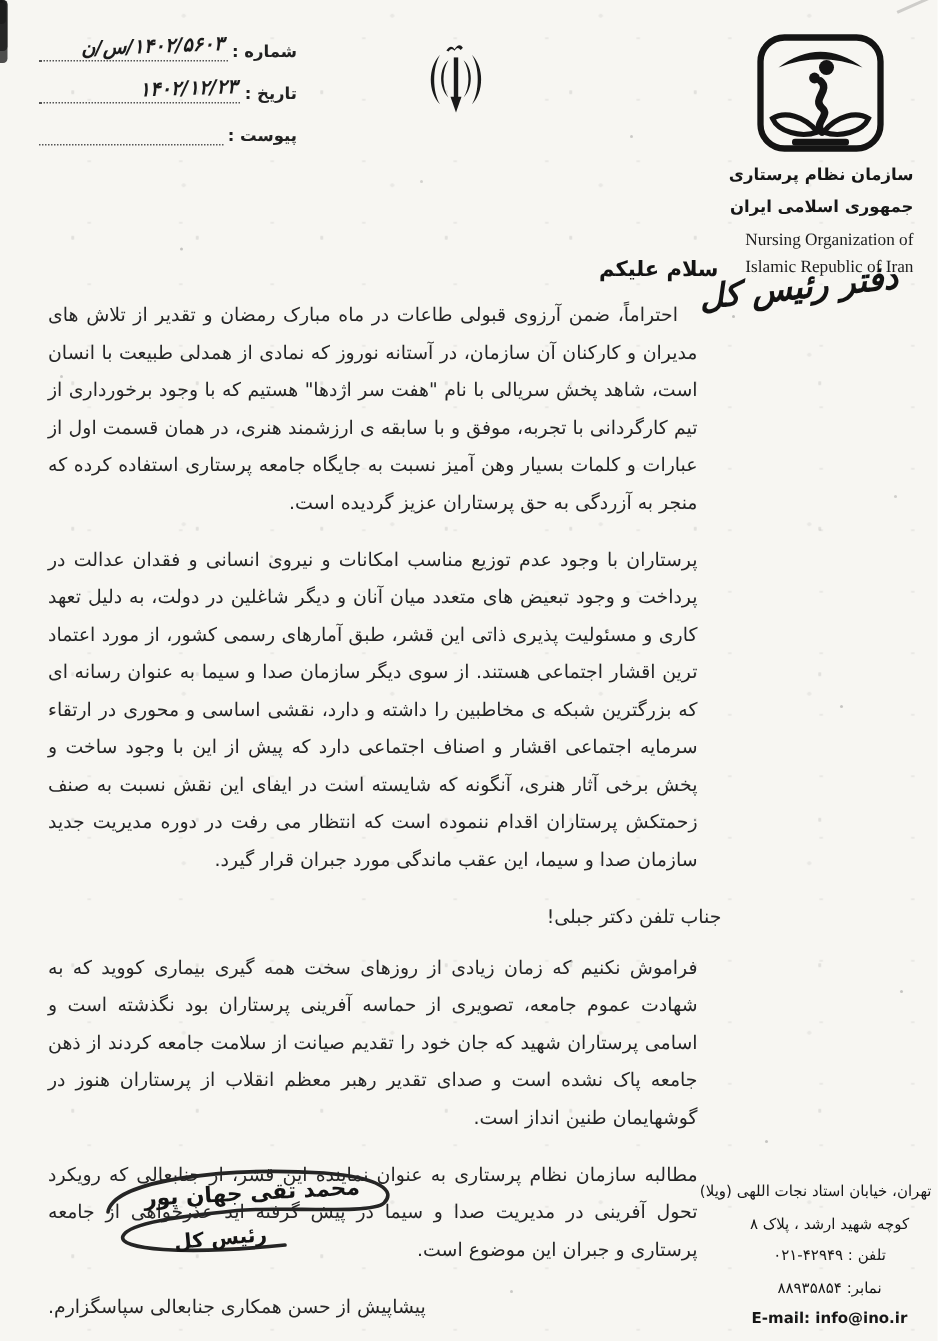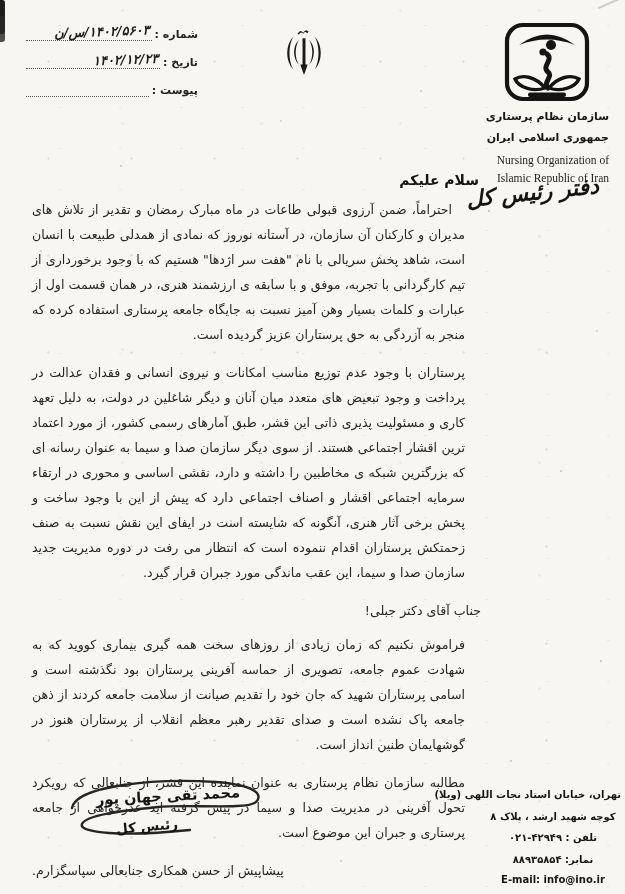--- a/index.html
+++ b/index.html
@@ -62,21 +62,21 @@
   
   .signature { position:absolute; left:58px; top:774px; width:230px; height:90px; }
   .sig-swoosh { position:absolute; left:0; top:0; }
   .sig-name { position:absolute; left:38px; top:14px; direction:rtl; font-weight:bold; font-size:14.5px;
     transform:rotate(-3deg); color:#151515; white-space:nowrap; }
   .sig-title { position:absolute; left:58px; top:44px; direction:rtl; font-weight:bold; font-size:13.5px;
     transform:rotate(-5deg); color:#151515; white-space:nowrap; }
 
   
   .footer { position:absolute; right:4px; bottom:4px; width:136px; text-align:center; direction:rtl; color:#161616; }
-  .footer .fa-line { font-size:10px; font-weight:bold; line-height:21.5px; white-space:nowrap; }
+  .footer .fa-line { font-size:10px; font-weight:normal; line-height:21.5px; white-space:nowrap; }
   .footer .site { font-size:14px; font-weight:bold; letter-spacing:.5px; line-height:22px; direction:ltr; }
   .footer .email { font-size:10px; font-weight:bold; line-height:20px; direction:ltr; }
 </style>
 </head>
 <body>
 
 <div class="page">
 
   <div class="artifact a1"></div>
   <div class="artifact a2"></div>
@@ -139,21 +139,21 @@
       <div>Islamic Republic of Iran</div>
     </div>
   </div>
   <div class="office-callig">دفتر رئیس کل</div>
 
   <div class="salam">سلام علیکم</div>
 
   <div class="body">
     <p class="indent">احتراماً، ضمن آرزوی قبولی طاعات در ماه مبارک رمضان و تقدیر از تلاش های مدیران و کارکنان آن سازمان، در آستانه نوروز که نمادی از همدلی طبیعت با انسان است، شاهد پخش سریالی با نام "هفت سر اژدها" هستیم که با وجود برخورداری از تیم کارگردانی با تجربه، موفق و با سابقه ی ارزشمند هنری، در همان قسمت اول از عبارات و کلمات بسیار وهن آمیز نسبت به جایگاه جامعه پرستاری استفاده کرده که منجر به آزردگی به حق پرستاران عزیز گردیده است.</p>
     <p>پرستاران با وجود عدم توزیع مناسب امکانات و نیروی انسانی و فقدان عدالت در پرداخت و وجود تبعیض های متعدد میان آنان و دیگر شاغلین در دولت، به دلیل تعهد کاری و مسئولیت پذیری ذاتی این قشر، طبق آمارهای رسمی کشور، از مورد اعتماد ترین اقشار اجتماعی هستند. از سوی دیگر سازمان صدا و سیما به عنوان رسانه ای که بزرگترین شبکه ی مخاطبین را داشته و دارد، نقشی اساسی و محوری در ارتقاء سرمایه اجتماعی اقشار و اصناف اجتماعی دارد که پیش از این با وجود ساخت و پخش برخی آثار هنری، آنگونه که شایسته است در ایفای این نقش نسبت به صنف زحمتکش پرستاران اقدام ننموده است که انتظار می رفت در دوره مدیریت جدید سازمان صدا و سیما، این عقب ماندگی مورد جبران قرار گیرد.</p>
-    <p class="addr2">جناب آقای دکتر جبلی!</p>
+    <p class="addr2">جناب تلفن دکتر جبلی!</p>
     <p>فراموش نکنیم که زمان زیادی از روزهای سخت همه گیری بیماری کووید که به شهادت عموم جامعه، تصویری از حماسه آفرینی پرستاران بود نگذشته است و اسامی پرستاران شهید که جان خود را تقدیم صیانت از سلامت جامعه کردند از ذهن جامعه پاک نشده است و صدای تقدیر رهبر معظم انقلاب از پرستاران هنوز در گوشهایمان طنین انداز است.</p>
     <p>مطالبه سازمان نظام پرستاری به عنوان نماینده این قشر، از جنابعالی که رویکرد تحول آفرینی در مدیریت صدا و سیما در پیش گرفته اید عذرخواهی از جامعه پرستاری و جبران این موضوع است.</p>
     <p class="closing">پیشاپیش از حسن همکاری جنابعالی سپاسگزارم.</p>
   </div>
 
   <div class="signature">
     <svg class="sig-swoosh" width="230" height="90" viewBox="0 0 230 90" xmlns="http://www.w3.org/2000/svg">
       <path d="M14 34 C18 12 95 4 158 8 C196 11 206 20 198 28 C190 36 128 30 100 33 C62 37 28 41 24 50 C20 59 64 63 132 56" fill="none" stroke="#252525" stroke-width="2.4" stroke-linecap="round"></path>
     </svg>
     <div class="sig-name">محمد تقی جهان پور</div>

